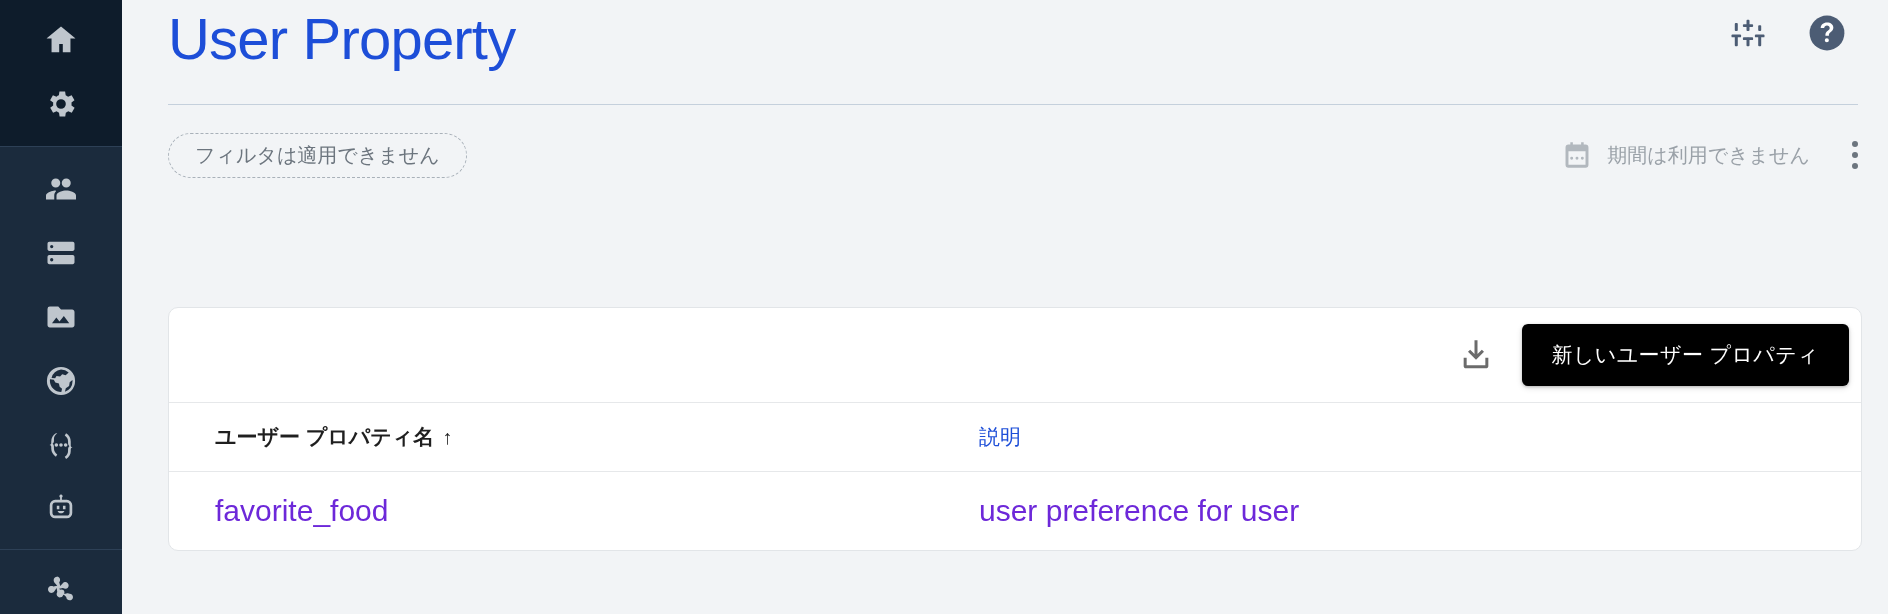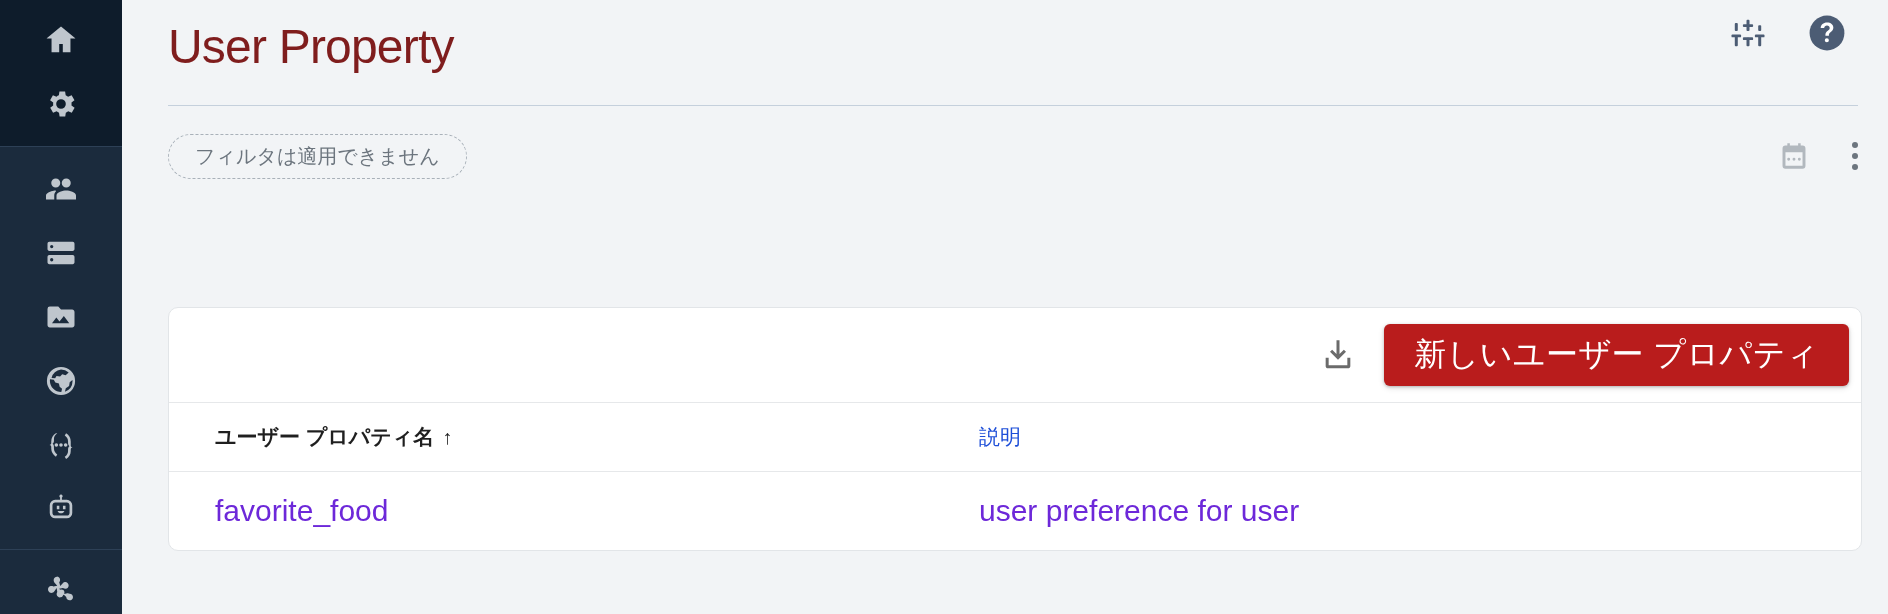--- a/index.html
+++ b/index.html
@@ -45,26 +45,26 @@
     background: #f2f4f6;
     position: relative;
     overflow: hidden;
   }
 
   .page-header {
     display: flex; align-items: flex-start; justify-content: space-between;
     padding: 0px 30px 0 46px;
   }
   .page-title {
-    font-size: 48px;
+    font-size: 58px;
     font-weight: 400;
-    color: #7f1d1d;
+    color: #1d4ed8;
     letter-spacing: -0.8px;
     line-height: 1.28;
-    margin-top: 16px;
+    margin-top: 2px;
     white-space: nowrap;
   }
   .header-actions {
     display: flex; align-items: center; gap: 42px;
     margin-top: 14px; margin-right: 12px;
   }
   .icon-btn { cursor: pointer; display: flex; align-items: center; justify-content: center; }
   .tune-icon path, .tune-icon rect { fill: #4c5c74; }
   .help-circle { width: 38px; height: 38px; }
 
@@ -116,27 +116,27 @@
   }
   .card-toolbar {
     height: 94px;
     display: flex; align-items: center; justify-content: flex-end;
     padding-right: 12px;
     gap: 26px;
   }
   .dl-icon { cursor: pointer; display: block; }
   .dl-icon path { fill: #6b6b6b; }
   .primary-btn {
-    background: #b91c1c;
+    background: #000000;
     color: #ffffff;
     border: none;
     border-radius: 6px;
     height: 62px;
     padding: 0 30px;
-    font-size: 32px;
+    font-size: 21px;
     font-family: "Liberation Sans", "DejaVu Sans", sans-serif;
     cursor: pointer;
     box-shadow: 0 1px 3px rgba(0,0,0,0.22), 0 2px 6px rgba(0,0,0,0.12);
     white-space: nowrap;
     letter-spacing: 0.4px;
   }
   table.prop-table { width: 100%; border-collapse: collapse; table-layout: fixed; }
   table.prop-table th {
     text-align: left;
     font-size: 21px;
@@ -279,20 +279,21 @@
     <div class="filter-bar">
       <div class="filter-chip">
         <span>フィルタは適用できません</span>
       </div>
       <div class="daterange-group">
         <span>
           <svg class="cal-icon" width="32" height="32" viewBox="0 0 24 24">
             <path d="M7 2.4v1.8H5.6A2.2 2.2 0 0 0 3.4 6.4v13A2.2 2.2 0 0 0 5.6 21.6h12.8a2.2 2.2 0 0 0 2.2-2.2v-13a2.2 2.2 0 0 0-2.2-2.2H17V2.4h-1.9v1.8H8.9V2.4zM5.6 9.2h12.8v10.2H5.6zM8 13.4a1.1 1.1 0 1 0 0 2.2 1.1 1.1 0 0 0 0-2.2zm4 0a1.1 1.1 0 1 0 0 2.2 1.1 1.1 0 0 0 0-2.2zm4 0a1.1 1.1 0 1 0 0 2.2 1.1 1.1 0 0 0 0-2.2z"></path>
           </svg>
         </span>
+        <span>期間は利用できません</span>
         <span class="kebab">
           <span></span>
             <span></span>
             <span></span>
         </span>
       </div>
     </div>
 
     <div class="card">
       <div class="card-toolbar">

